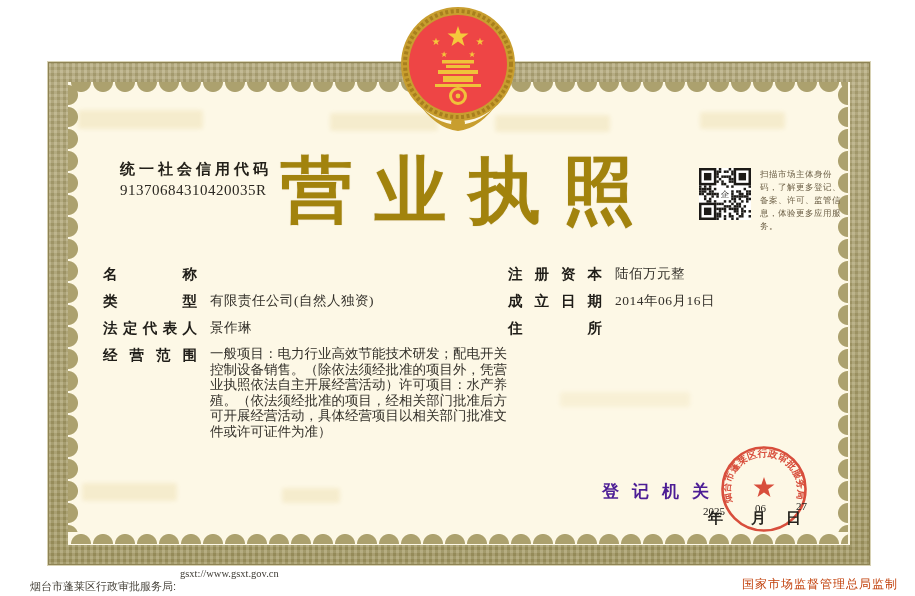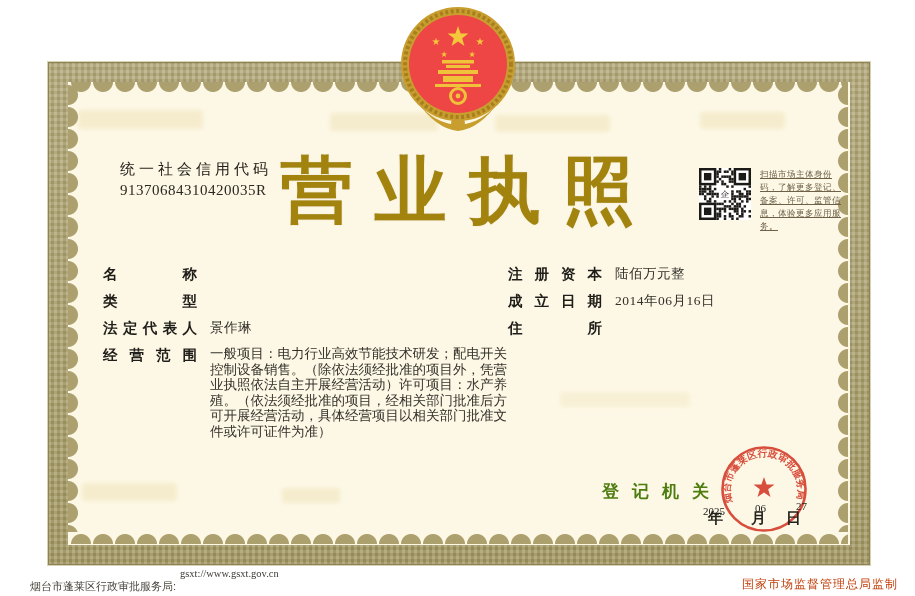--- a/index.html
+++ b/index.html
@@ -29,40 +29,40 @@
     background-size:12px 22px; background-repeat:repeat-y;}
   .trim-right{ top:84px; left:836px; width:12px; height:448px;
     background-image:radial-gradient(circle at 12px 11px, #aca16e 9.5px, rgba(172,161,110,0) 10.5px);
     background-size:12px 22px; background-repeat:repeat-y;}
   
   .wm{ position:absolute; background:#e3cf8e; opacity:.28; filter:blur(2px); border-radius:3px; z-index:1;}
   
   .emblem{ position:absolute; left:396px; top:2px; width:124px; height:132px; z-index:5; }
   
   .code-block{ position:absolute; left:120px; top:160px; z-index:3;}
-  .code-label{ font-size:15px; font-weight:normal; letter-spacing:4px; color:#232019;}
+  .code-label{ font-size:15px; font-weight:bold; letter-spacing:4px; color:#232019;}
   .code-value{ margin-top:3px; font-family:"Liberation Serif", serif; font-size:15px; color:#2b2822; letter-spacing:.5px;}
   .title{
     position:absolute; left:0; top:143px; width:915px; text-align:center; z-index:3;
     font-family:"Liberation Serif", serif; font-weight:bold; font-size:72px;
     letter-spacing:22px; color:#a2830d; text-indent:22px;
     text-shadow:0 0 1px rgba(120,90,10,.4);
   }
   
   .qr-block{ position:absolute; left:699px; top:168px; z-index:3; display:flex; gap:9px;}
   .qr{ width:52px; height:52px; background:#fff; }
   .qr svg{ display:block;}
-  .qr-caption{ width:82px; font-size:8.5px; line-height:13px; color:#6e6148; letter-spacing:.5px;text-decoration:underline;}
+  .qr-caption{ width:82px; font-size:8.5px; line-height:13px; color:#6e6148; letter-spacing:.5px;}
   
   .field-row{ position:absolute; display:flex; z-index:3;}
   .f-label{ width:94px; display:flex; justify-content:space-between; font-weight:bold; font-size:14.5px; color:#1f1d18; flex:none;}
   .f-value{ margin-left:13px; font-family:"Liberation Serif", serif; font-size:13.5px; color:#33302a; letter-spacing:.5px;}
   .f-value.wide{ width:298px; line-height:15.5px; letter-spacing:0;}
   
-  .registry{ position:absolute; left:602px; top:480px; font-size:17px; font-weight:bold; letter-spacing:13px; color:#4d7c0f; z-index:3;}
+  .registry{ position:absolute; left:602px; top:480px; font-size:17px; font-weight:bold; letter-spacing:13px; color:#4c1d95; z-index:3;}
   .date-part{ position:absolute; z-index:6; color:#23211c;}
   .d-num{ font-family:"Liberation Serif", serif; font-size:11px;margin-left:31px;}
   .d-unit{ font-weight:bold; font-size:15px;}
   .seal{ position:absolute; left:719px; top:444px; width:90px; height:90px; z-index:5; opacity:.92;}
   
   .footer-left{ position:absolute; left:30px; top:579px; font-size:11px; color:#4a463e; z-index:3;}
   .footer-url{ position:absolute; left:180px; top:568px; font-size:10.5px; font-family:"Liberation Serif", serif; color:#3d3a33; z-index:3;}
   .footer-right{ position:absolute; left:742px; top:576px; font-size:12px; color:#c2410c; letter-spacing:1px; z-index:3;}
 </style>
 </head>
@@ -270,20 +270,21 @@
     <div class="f-label">
         <span>名</span>
         <span>称</span>
       </div>
   </div>
   <div class="field-row" style="left:103px;top:292px;">
     <div class="f-label">
         <span>类</span>
         <span>型</span>
       </div>
+    <div class="f-value">有限责任公司(自然人独资)</div>
   </div>
   <div class="field-row" style="left:103px;top:319px;">
     <div class="f-label">
         <span>法</span>
         <span>定</span>
         <span>代</span>
         <span>表</span>
         <span>人</span>
       </div>
     <div class="f-value">景作琳</div>

